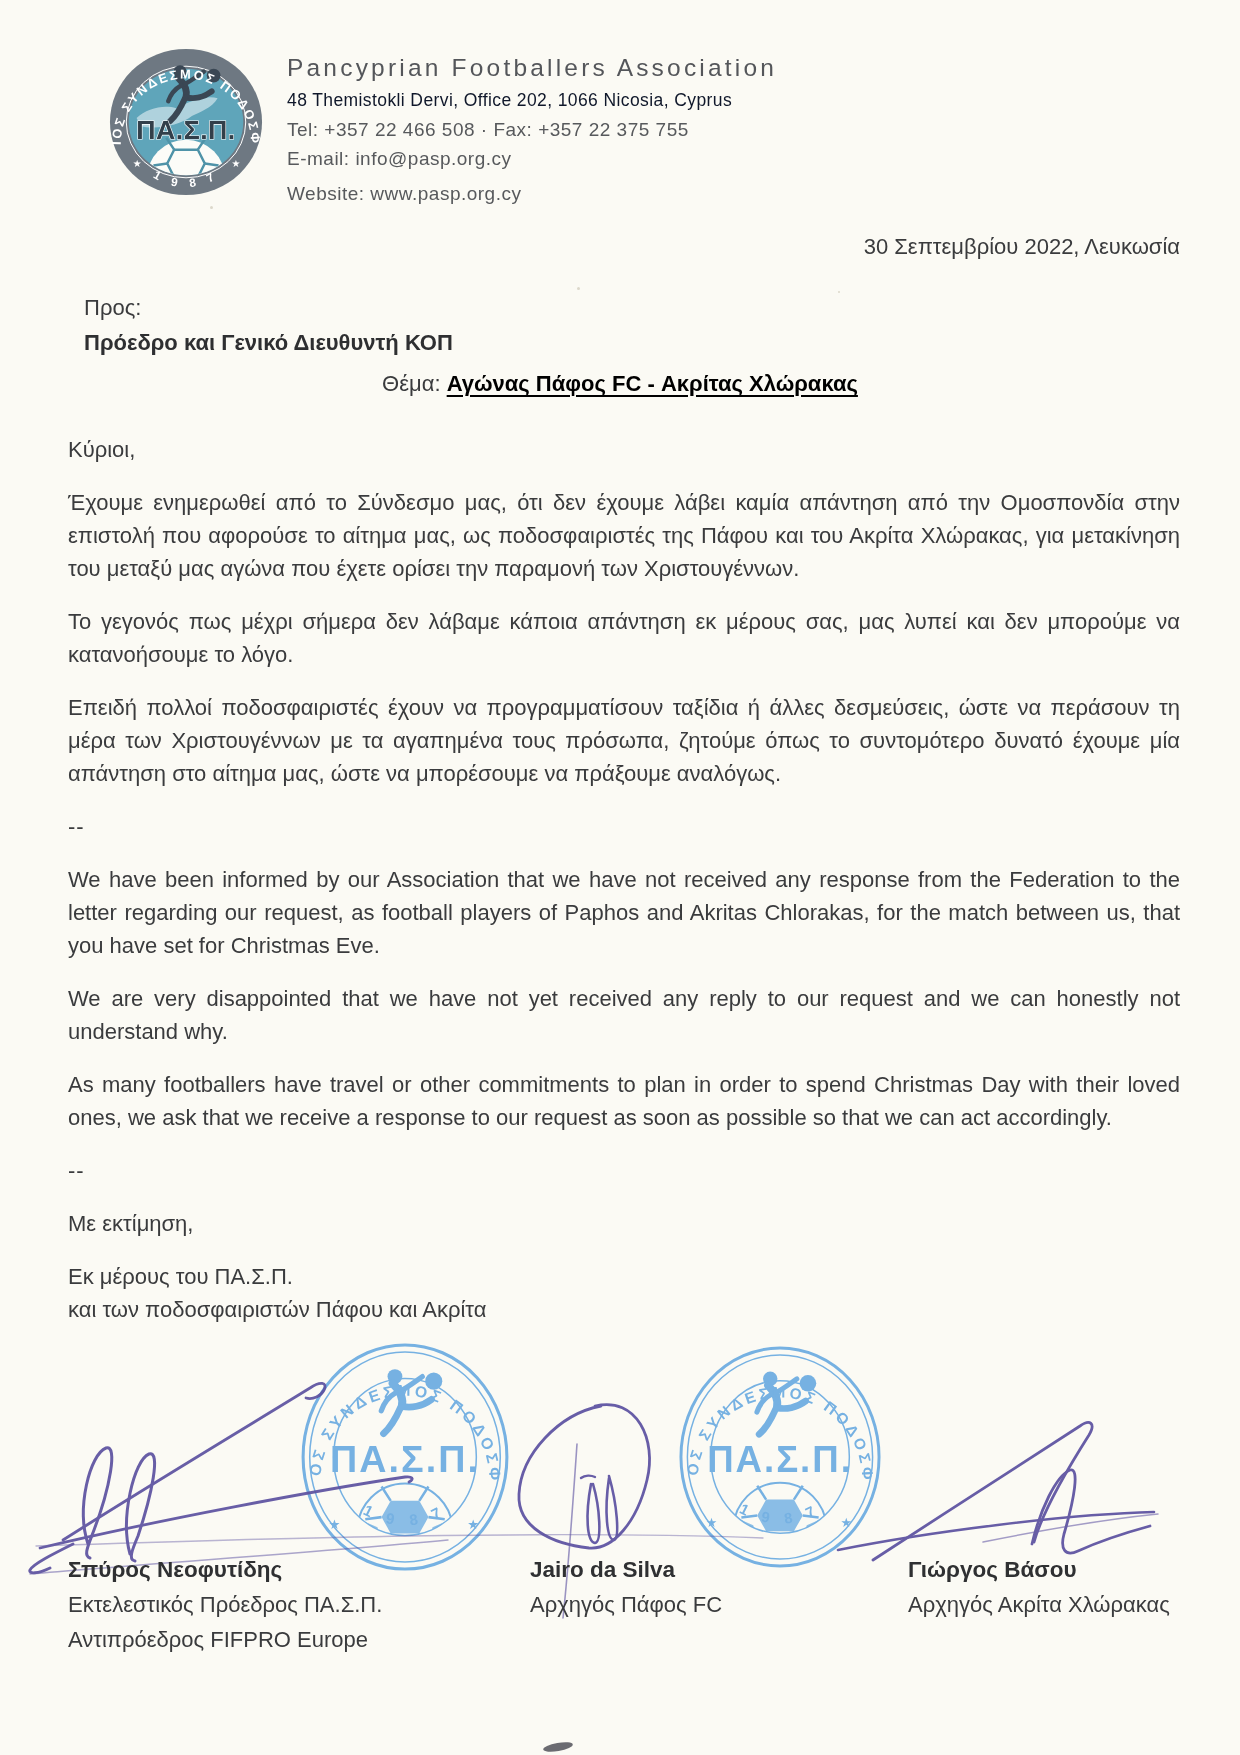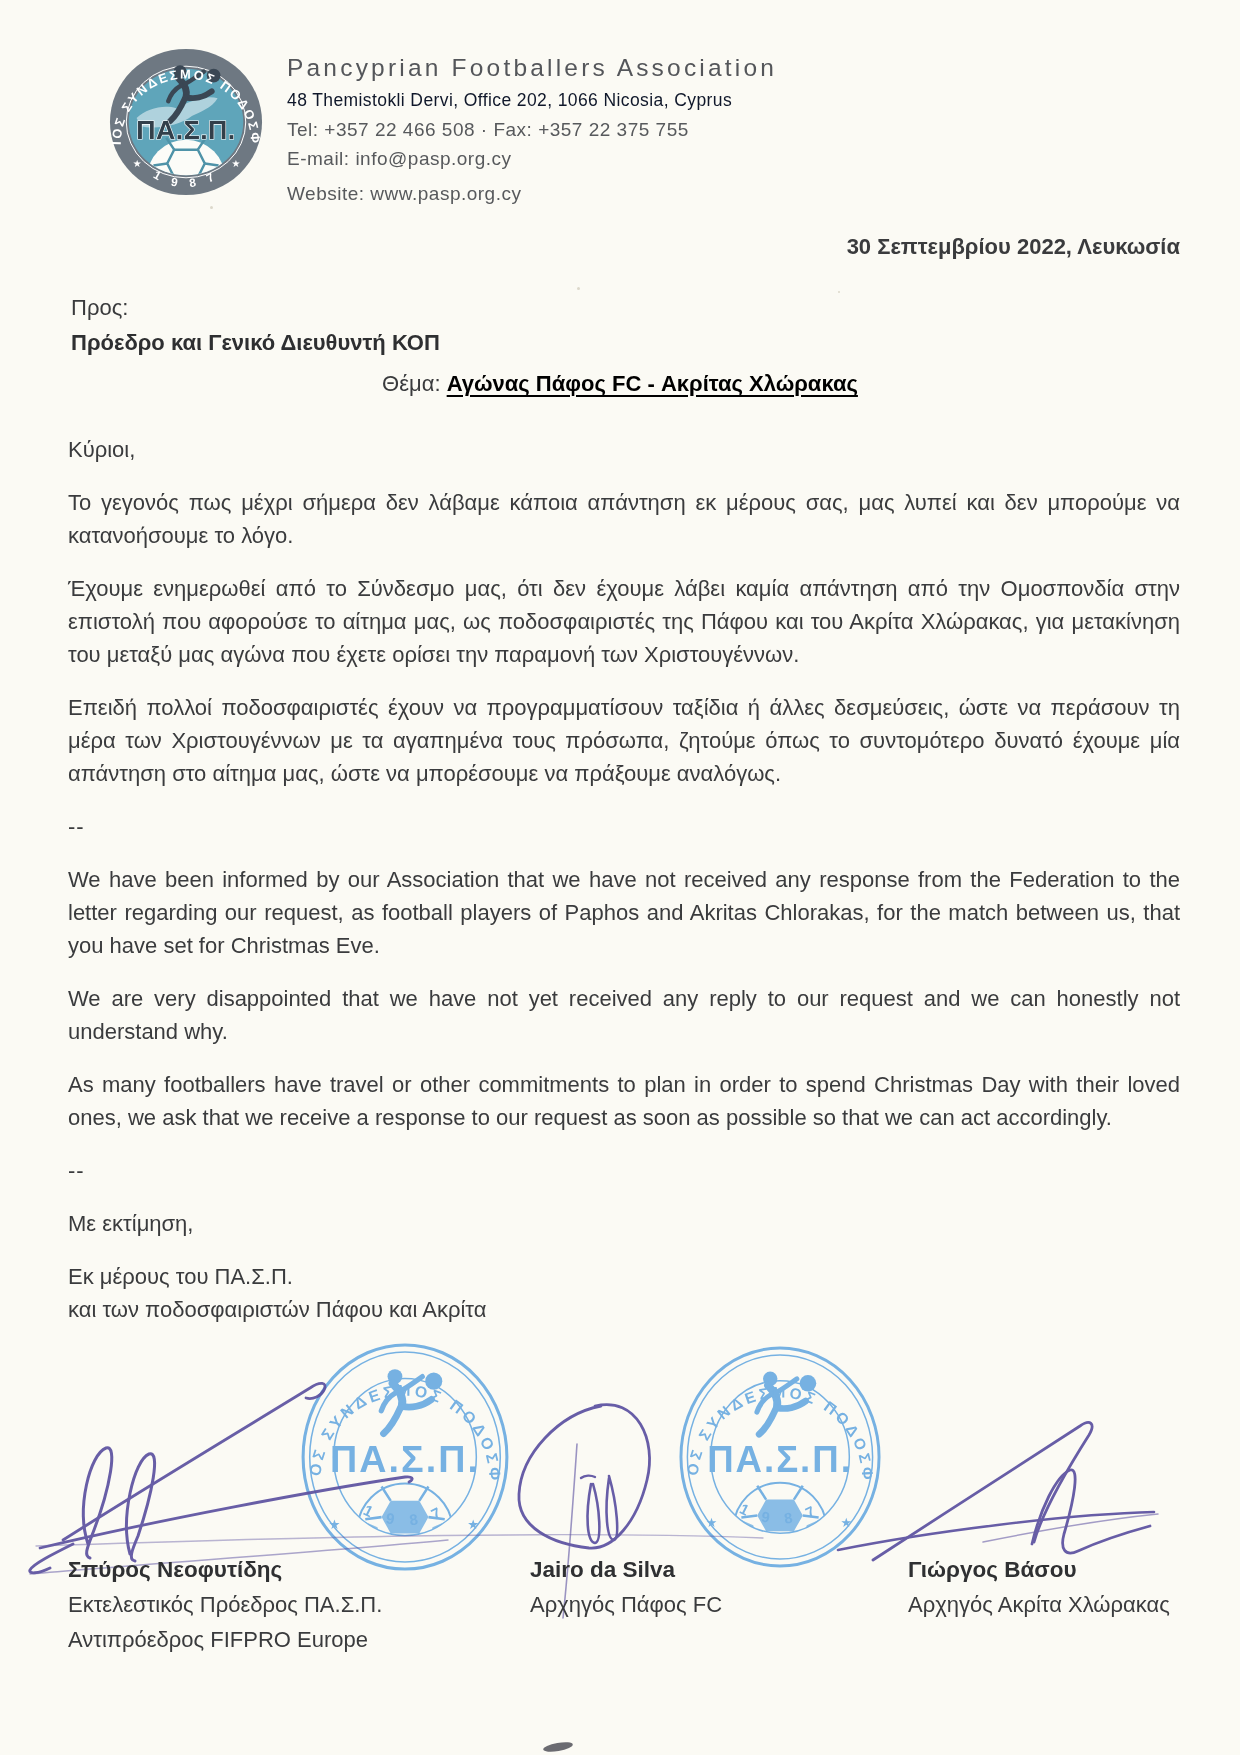--- a/index.html
+++ b/index.html
@@ -11,22 +11,22 @@
   }
   
   .logo{position:absolute;left:107px;top:46px;width:158px;height:152px;}
   .org-block{position:absolute;left:287px;top:54px;width:760px;}
   .org-name{font-size:24.5px;letter-spacing:3.2px;color:#54565a;line-height:28px;}
   .org-addr{font-size:17.5px;letter-spacing:.4px;color:#0f172a;line-height:22px;margin-top:7px;}
   .org-tel{font-size:19px;letter-spacing:.5px;color:#57595c;line-height:24px;margin-top:7px;}
   .org-mail{font-size:19px;letter-spacing:.5px;color:#57595c;line-height:24px;margin-top:5px;}
   .org-web{font-size:19px;letter-spacing:.5px;color:#57595c;line-height:24px;margin-top:11px;}
   
-  .date-line{position:absolute;top:234px;right:60px;font-size:22px;color:#3a3b3d;font-weight:bold;}
-  .recipient{position:absolute;left:71px;top:290px;font-size:22px;line-height:35px;}
+  .date-line{position:absolute;top:234px;right:60px;font-size:22px;color:#3a3b3d;}
+  .recipient{position:absolute;left:84px;top:290px;font-size:22px;line-height:35px;}
   .recipient .r-name{font-weight:bold;color:#2e2f31;}
   .subject{position:absolute;left:0;top:371px;width:100%;text-align:center;font-size:22px;}
   .subject .s-text{font-weight:bold;color:#000000;text-decoration:underline;text-decoration-thickness:2px;text-underline-offset:4px;}
   
   .content{position:absolute;left:68px;right:60px;top:433px;font-size:22px;line-height:33px;text-align:justify;}
   .content p{margin:0 0 20px 0;}
   .salutation{text-align:left;}
   .sep{text-align:left;letter-spacing:1px;}
   .closing p{margin:0 0 20px 0;text-align:left;}
   
@@ -104,22 +104,22 @@
     <div class="r-name">Πρόεδρο και Γενικό Διευθυντή ΚΟΠ</div>
   </div>
 
   <div class="subject">
     <span>Θέμα:</span>
     <span class="s-text">Αγώνας Πάφος FC - Ακρίτας Χλώρακας</span>
   </div>
 
   <div class="content">
     <p class="salutation">Κύριοι,</p>
+    <p>Έχουμε ενημερωθεί από το Σύνδεσμο μας, ότι δεν έχουμε λάβει καμία απάντηση από την Ομοσπονδία στην επιστολή που αφορούσε το αίτημα μας, ως ποδοσφαιριστές της Πάφου και του Ακρίτα Χλώρακας, για μετακίνηση του μεταξύ μας αγώνα που έχετε ορίσει την παραμονή των Χριστουγέννων.</p>
     <p>Το γεγονός πως μέχρι σήμερα δεν λάβαμε κάποια απάντηση εκ μέρους σας, μας λυπεί και δεν μπορούμε να κατανοήσουμε το λόγο.</p>
-    <p>Έχουμε ενημερωθεί από το Σύνδεσμο μας, ότι δεν έχουμε λάβει καμία απάντηση από την Ομοσπονδία στην επιστολή που αφορούσε το αίτημα μας, ως ποδοσφαιριστές της Πάφου και του Ακρίτα Χλώρακας, για μετακίνηση του μεταξύ μας αγώνα που έχετε ορίσει την παραμονή των Χριστουγέννων.</p>
     <p>Επειδή πολλοί ποδοσφαιριστές έχουν να προγραμματίσουν ταξίδια ή άλλες δεσμεύσεις, ώστε να περάσουν τη μέρα των Χριστουγέννων με τα αγαπημένα τους πρόσωπα, ζητούμε όπως το συντομότερο δυνατό έχουμε μία απάντηση στο αίτημα μας, ώστε να μπορέσουμε να πράξουμε αναλόγως.</p>
     <p class="sep">--</p>
     <p>We have been informed by our Association that we have not received any response from the Federation to the letter regarding our request, as football players of Paphos and Akritas Chlorakas, for the match between us, that you have set for Christmas Eve.</p>
     <p>We are very disappointed that we have not yet received any reply to our request and we can honestly not understand why.</p>
     <p>As many footballers have travel or other commitments to plan in order to spend Christmas Day with their loved ones, we ask that we receive a response to our request as soon as possible so that we can act accordingly.</p>
     <p class="sep">--</p>
     <div class="closing">
       <p>Με εκτίμηση,</p>
       <p><span>Εκ μέρους του ΠΑ.Σ.Π.</span><br><span>και των ποδοσφαιριστών Πάφου και Ακρίτα</span></p>
     </div>

